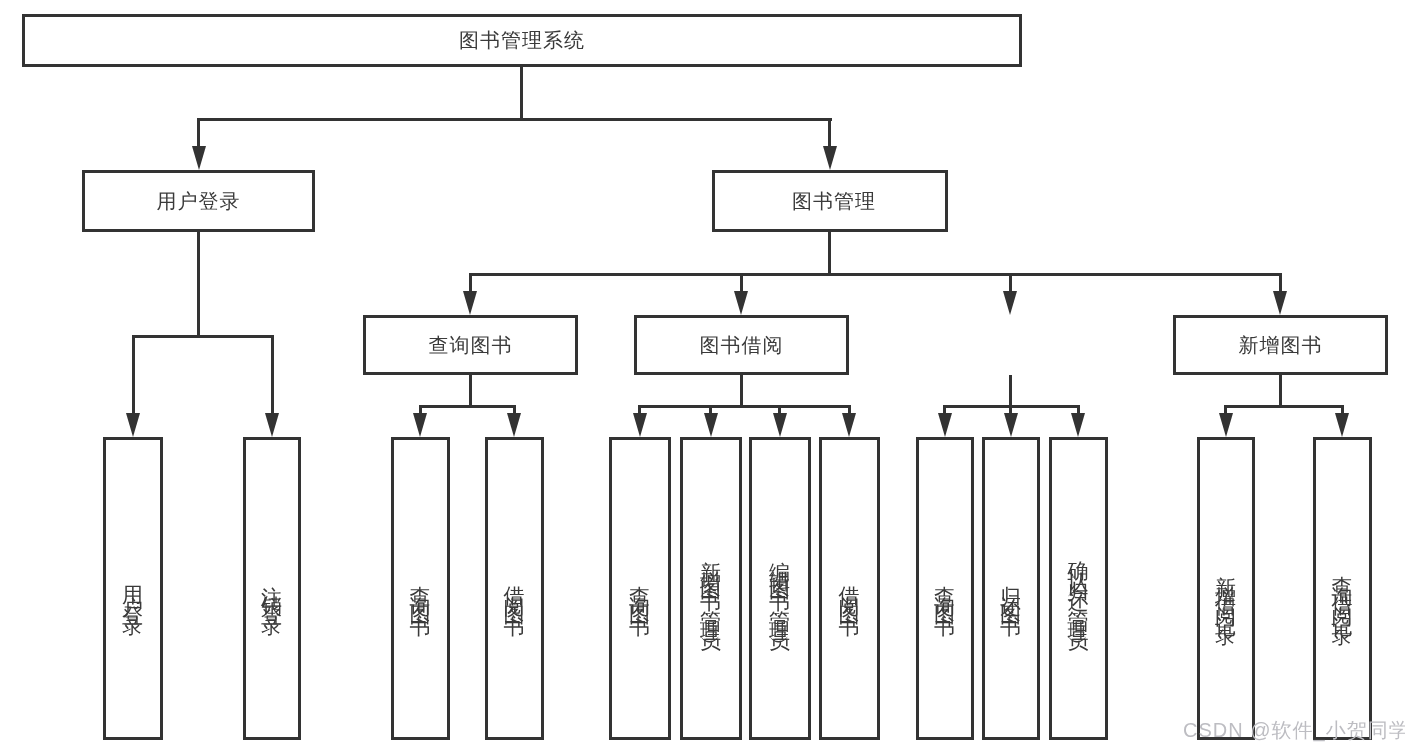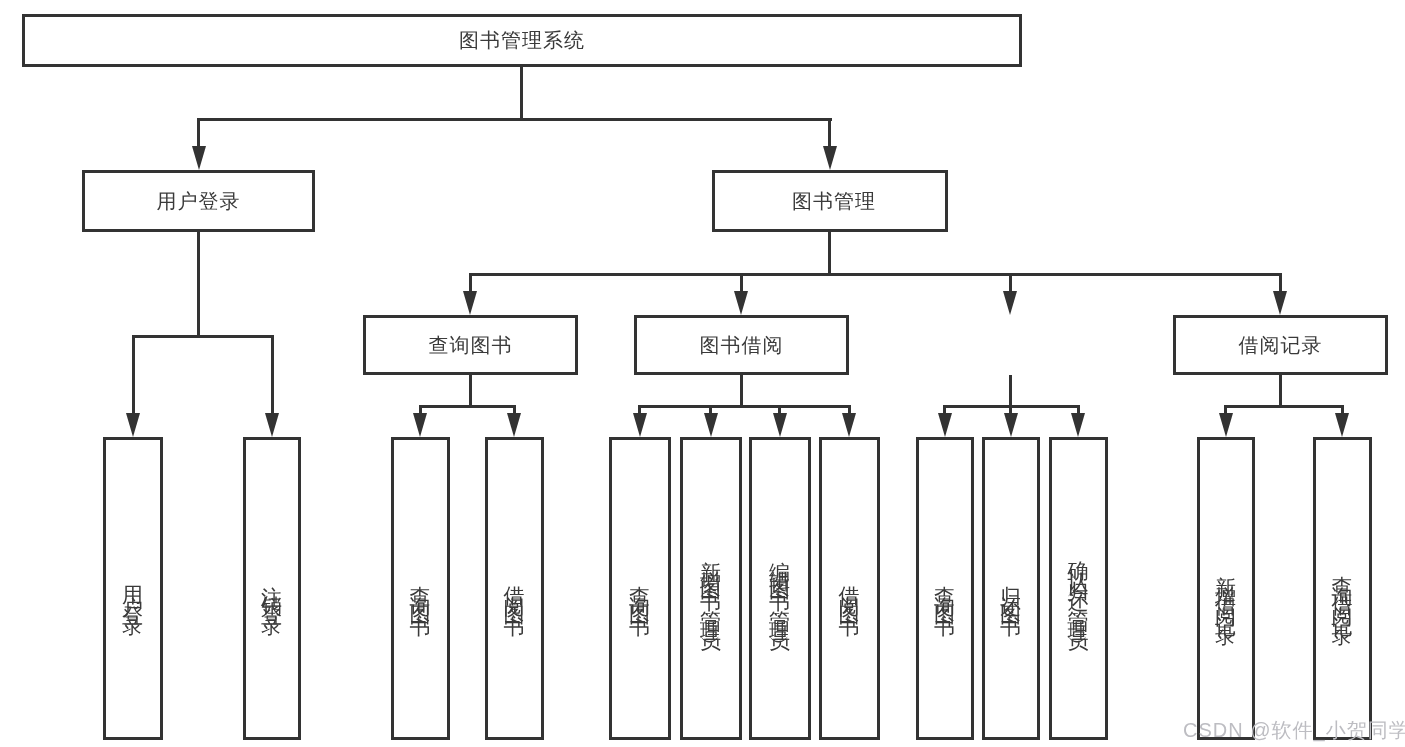--- a/index.html
+++ b/index.html
@@ -35,21 +35,21 @@
 
 <div class="canvas">
 
   <div class="node" style="left:22px;top:14px;width:1000px;height:53px;">图书管理系统</div>
 
   <div class="node" style="left:82px;top:170px;width:233px;height:62px;">用户登录</div>
   <div class="node" style="left:712px;top:170px;width:236px;height:62px;padding-left:8px;">图书管理</div>
 
   <div class="node" style="left:363px;top:315px;width:215px;height:60px;">查询图书</div>
   <div class="node" style="left:634px;top:315px;width:215px;height:60px;text-align:center;">图书借阅</div>
-  <div class="node" style="left:1173px;top:315px;width:215px;height:60px;">借阅记录</div>
+  <div class="node" style="left:1173px;top:315px;width:215px;height:60px;">新增图书</div>
 
   <div class="node leaf" style="left:103px;top:437px;width:60px;height:303px;">
     <span class="vtext">用户登录</span>
   </div>
   <div class="node leaf" style="left:243px;top:437px;width:58px;height:303px;">
     <span class="vtext">注销登录</span>
   </div>
 
   <div class="node leaf" style="left:391px;top:437px;width:59px;height:303px;">
     <span class="vtext">查询图书</span>

